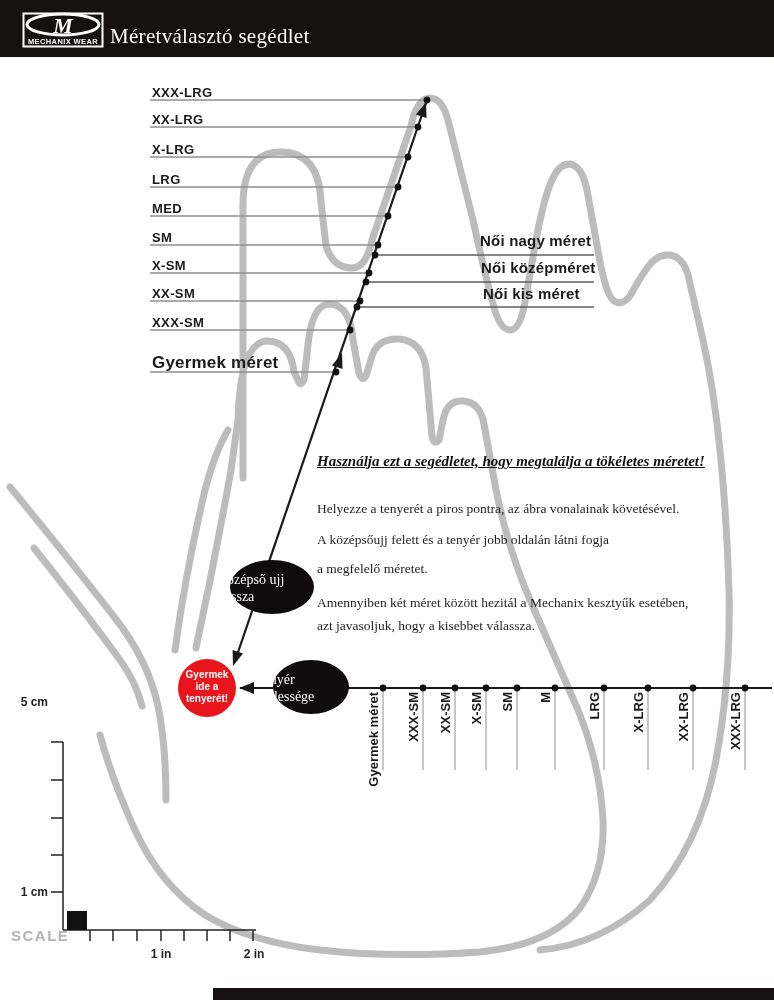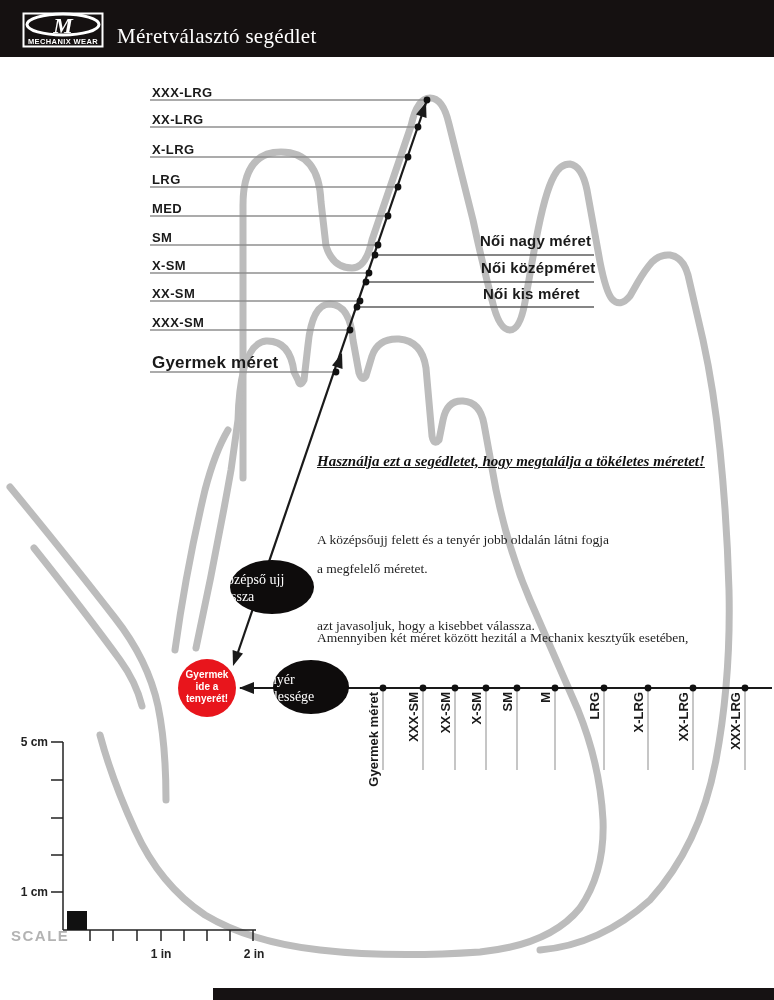--- a/index.html
+++ b/index.html
@@ -1,21 +1,21 @@
 <!DOCTYPE html>
 <html><head>
 <meta charset="utf-8">
 <style>
   html,body{margin:0;padding:0;background:#fff;}
   .page{position:relative;width:774px;height:1000px;background:#fff;overflow:hidden;
         font-family:"Liberation Sans",sans-serif;}
   .art{position:absolute;left:0;top:0;}
   
   .hdr{position:absolute;left:0;top:0;width:774px;height:57px;background:#151111;}
-  .hdr-title{position:absolute;left:117px;top:24px;color:#fff;
+  .hdr-title{position:absolute;left:110px;top:24px;color:#fff;
              font:400 21px "Liberation Serif",serif;letter-spacing:.3px;}
   .logo{position:absolute;left:22px;top:12px;}
   
   .lbl{position:absolute;white-space:nowrap;color:#1a1a1a;}
   .szl{font:700 13px "Liberation Sans",sans-serif;letter-spacing:.4px;left:152px;}
   .child{font:700 17px "Liberation Sans",sans-serif;letter-spacing:.2px;left:152px;}
   .wom{font:700 15px "Liberation Sans",sans-serif;letter-spacing:.2px;text-align:right;}
   .ins{font:400 13.5px "Liberation Serif",serif;color:#1f1f1f;left:317px;}
   .ins-title{font:italic 700 15px "Liberation Serif",serif;color:#111;left:317px;text-decoration:underline;}
   .oval-txt{position:absolute;width:110px;text-align:left;color:#fff;
@@ -176,23 +176,24 @@
   <div class="lbl szl" style="top:258px">X-SM</div>
   <div class="lbl szl" style="top:286px">XX-SM</div>
   <div class="lbl szl" style="top:315px">XXX-SM</div>
   <div class="lbl child" style="top:353px">Gyermek méret</div>
 
   <div class="lbl wom" style="left:480px;top:232px">Női nagy méret</div>
   <div class="lbl wom" style="left:481px;top:259px">Női középméret</div>
   <div class="lbl wom" style="left:483px;top:285px">Női kis méret</div>
 
   <div class="lbl ins-title" style="top:453px">Használja ezt a segédletet, hogy megtalálja a tökéletes méretet!</div>
+  <div class="lbl ins" style="top:501px">Helyezze a tenyerét a piros pontra, az ábra vonalainak követésével.</div>
   <div class="lbl ins" style="top:532px">A középsőujj felett és a tenyér jobb oldalán látni fogja</div>
   <div class="lbl ins" style="top:561px">a megfelelő méretet.</div>
-  <div class="lbl ins" style="top:630px">Amennyiben két méret között hezitál a Mechanix kesztyűk esetében,</div>
+  <div class="lbl ins" style="top:595px">Amennyiben két méret között hezitál a Mechanix kesztyűk esetében,</div>
   <div class="lbl ins" style="top:618px">azt javasoljuk, hogy a kisebbet válassza.</div>
 
   <div class="oval-txt" style="left:217px;top:571px">
     <div>Középső ujj</div>
     <div>hossza</div>
   </div>
   <div class="oval-txt" style="left:256px;top:671px">
     <div>Tenyér</div>
     <div>szélessége</div>
   </div>
@@ -206,20 +207,20 @@
   <div class="psize" style="left:406px">XXX-SM</div>
   <div class="psize" style="left:438px">XX-SM</div>
   <div class="psize" style="left:469px">X-SM</div>
   <div class="psize" style="left:500px">SM</div>
   <div class="psize" style="left:538px">M</div>
   <div class="psize" style="left:587px">LRG</div>
   <div class="psize" style="left:631px">X-LRG</div>
   <div class="psize" style="left:676px">XX-LRG</div>
   <div class="psize" style="left:728px">XXX-LRG</div>
 
-  <div class="lbl rul rul-r" style="left:8px;top:735px">5 cm</div>
+  <div class="lbl rul rul-r" style="left:8px;top:695px">5 cm</div>
   <div class="lbl rul rul-r" style="left:8px;top:885px">1 cm</div>
   <div class="lbl scale-word" style="left:11px;top:927px">SCALE</div>
   <div class="lbl rul rul-c" style="left:141px;top:947px">1 in</div>
   <div class="lbl rul rul-c" style="left:234px;top:947px">2 in</div>
 
   <div class="footbar"></div>
 </div>
 
 </body></html>

